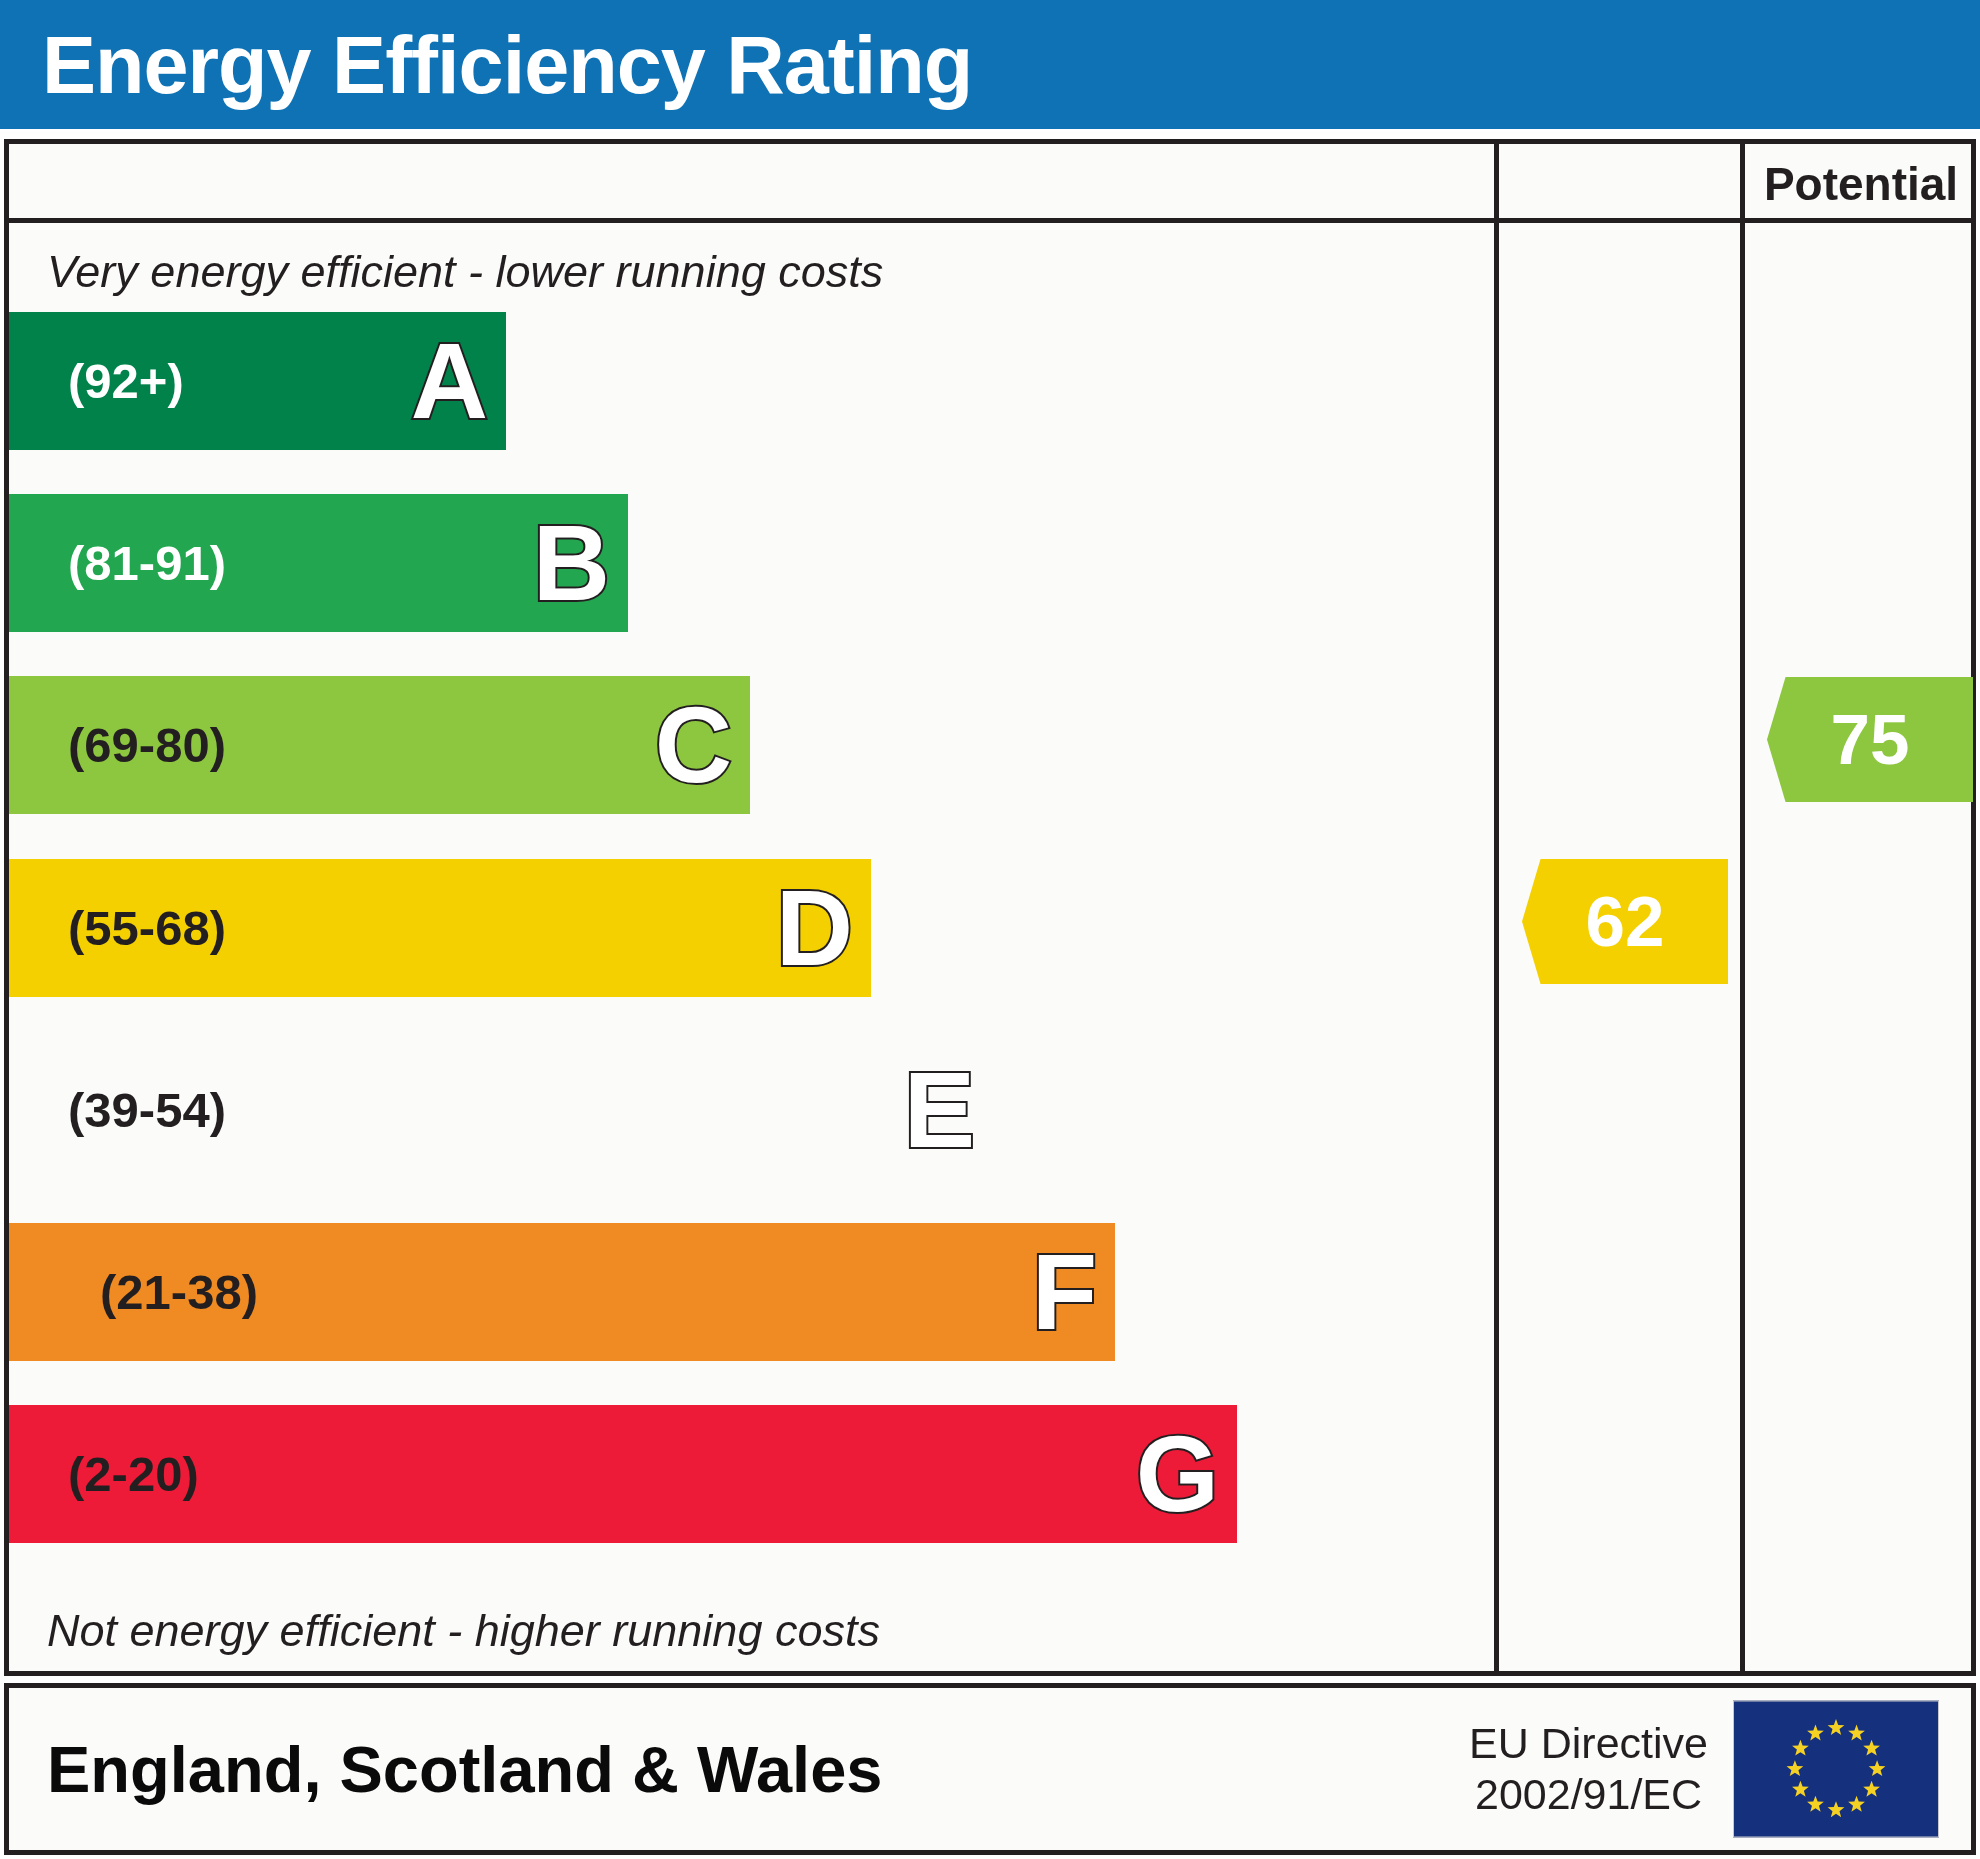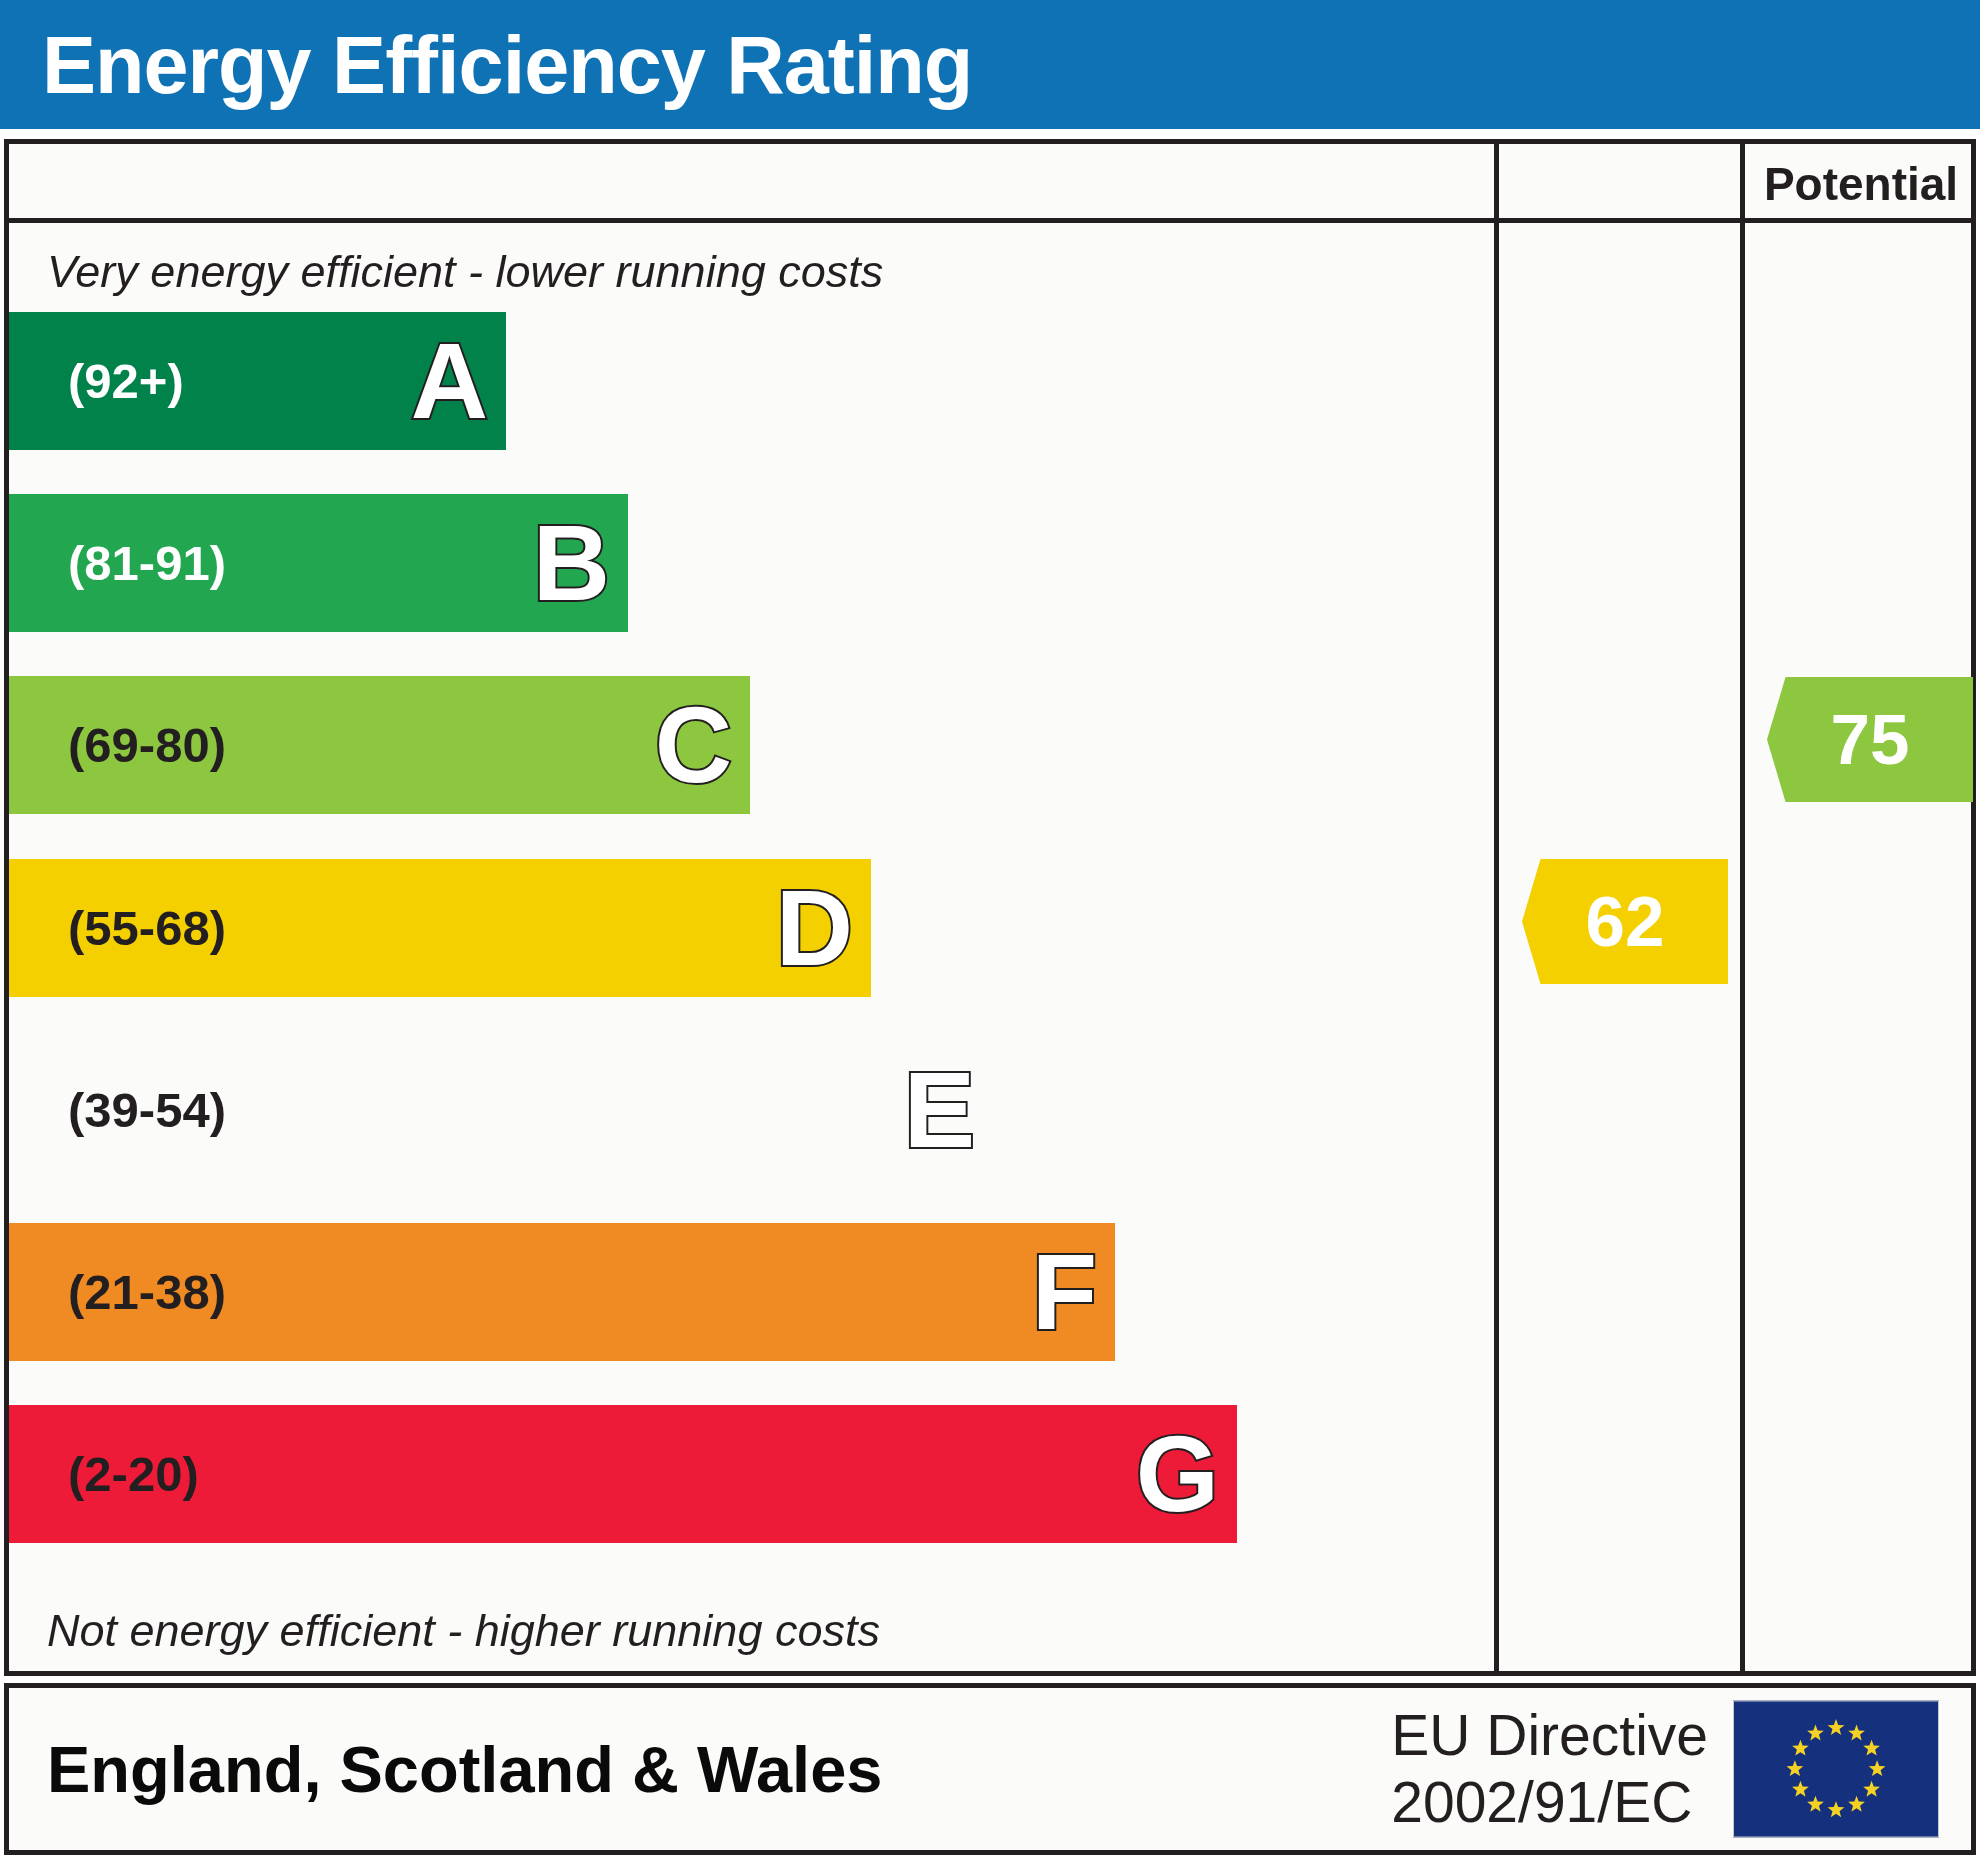--- a/index.html
+++ b/index.html
@@ -182,23 +182,23 @@
     font-size: 65px;
     font-weight: bold;
     color: #0a0a0a;
     white-space: nowrap;
   }
   .footer-directive {
     position: absolute;
     right: 263px;
     top: 50%;
     transform: translateY(-50%);
-    font-size: 57px;
+    font-size: 43px;
     color: #231f20;
-    text-align: left;
+    text-align: center;
     line-height: 1.18;
     white-space: nowrap;
   }
   .eu-flag {
     position: absolute;
     right: 32px;
     top: 50%;
     transform: translateY(-50%);
     width: 206px;
     height: 137px;
@@ -240,21 +240,21 @@
             <span class="band-letter">C</span>
           </div>
           <div class="band" style="top: 636px; width: 862px; background: rgb(244, 208, 0);">
             <span class="band-range" style="color: rgb(35, 31, 32);">(55-68)</span>
             <span class="band-letter">D</span>
           </div>
           <div class="band" style="top: 818px; width: 984px;">
             <span class="band-range" style="color: rgb(35, 31, 32);">(39-54)</span>
             <span class="band-letter">E</span>
           </div>
-          <div class="band" style="top: 1000px; width: 1106px; background: rgb(239, 139, 34);">
+          <div class="band" style="top: 1000px; width: 1106px; background: rgb(239, 139, 34); padding-left: 32px;">
             <span class="band-range" style="color: rgb(35, 31, 32);">(21-38)</span>
             <span class="band-letter">F</span>
           </div>
           <div class="band" style="top: 1182px; width: 1228px; background: rgb(237, 27, 55);">
             <span class="band-range" style="color: rgb(35, 31, 32);">(2-20)</span>
             <span class="band-letter">G</span>
           </div>
         </div>
     </div>
 

